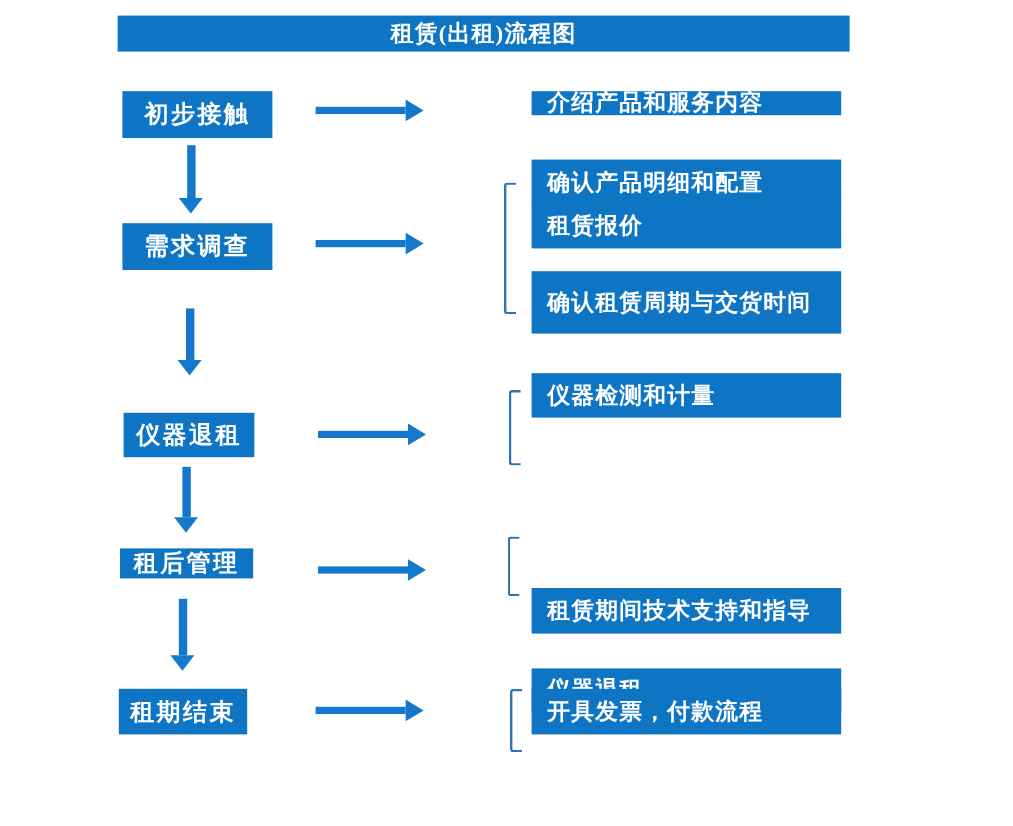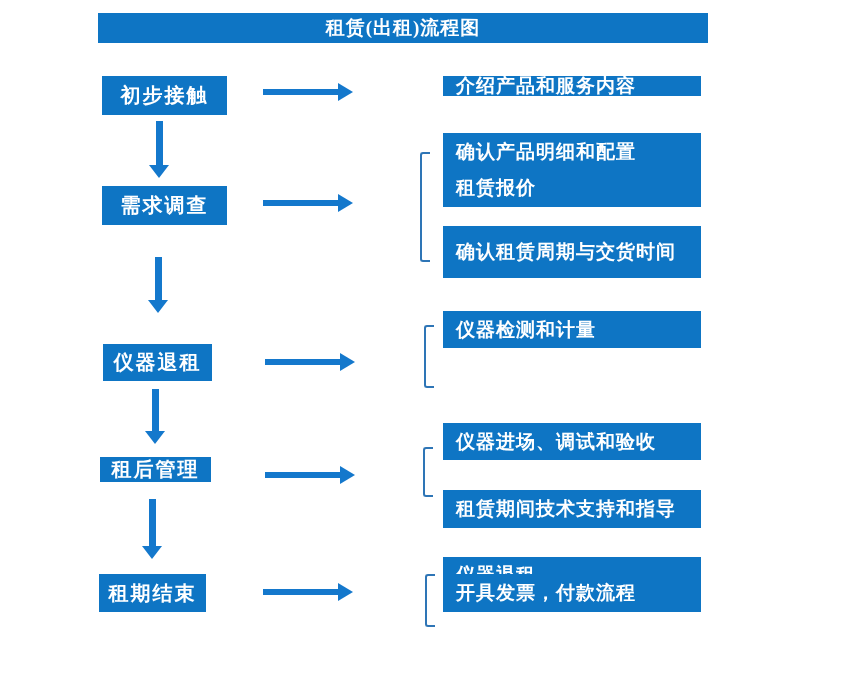--- a/index.html
+++ b/index.html
@@ -122,18 +122,17 @@
   <div class="bracket" style="left:420px;top:152px;height:110px"></div>
   <div class="bracket" style="left:424px;top:325px;height:63px"></div>
   <div class="bracket" style="left:423px;top:447px;height:50px"></div>
   <div class="bracket" style="left:425px;top:574px;height:53px"></div>
 
   <div class="rbox" style="top:76px;height:20px">介绍产品和服务内容</div>
   <div class="rbox" style="top:133px;height:37px">确认产品明细和配置</div>
   <div class="rbox" style="top:169px;height:38px">租赁报价</div>
   <div class="rbox" style="top:226px;height:52px">确认租赁周期与交货时间</div>
   <div class="rbox" style="top:311px;height:37px">仪器检测和计量</div>
-  <div class="rbox" style="top:423px;height:37px">仪器进场、调试和验收</div>
   <div class="rbox" style="top:557px;height:36px">仪器退租</div>
   <div class="rbox" style="top:490px;height:38px">租赁期间技术支持和指导</div>
   <div class="rbox" style="top:574px;height:38px">开具发票，付款流程</div>
 
 </div>
 
 </body></html>

